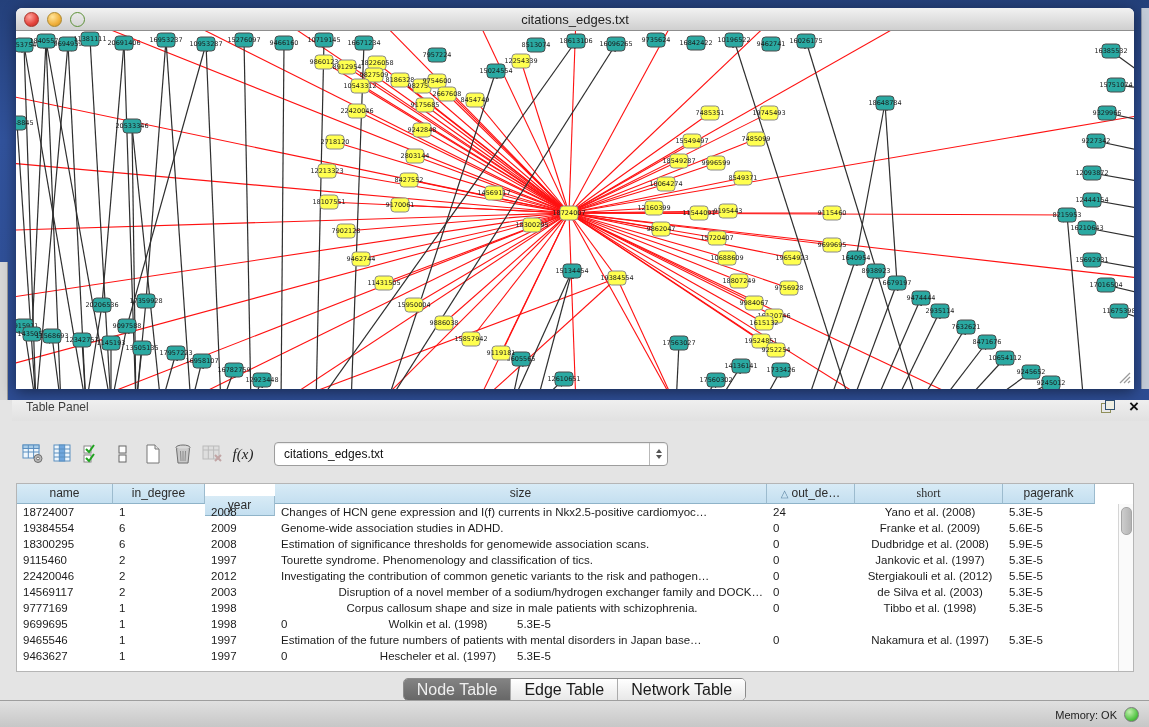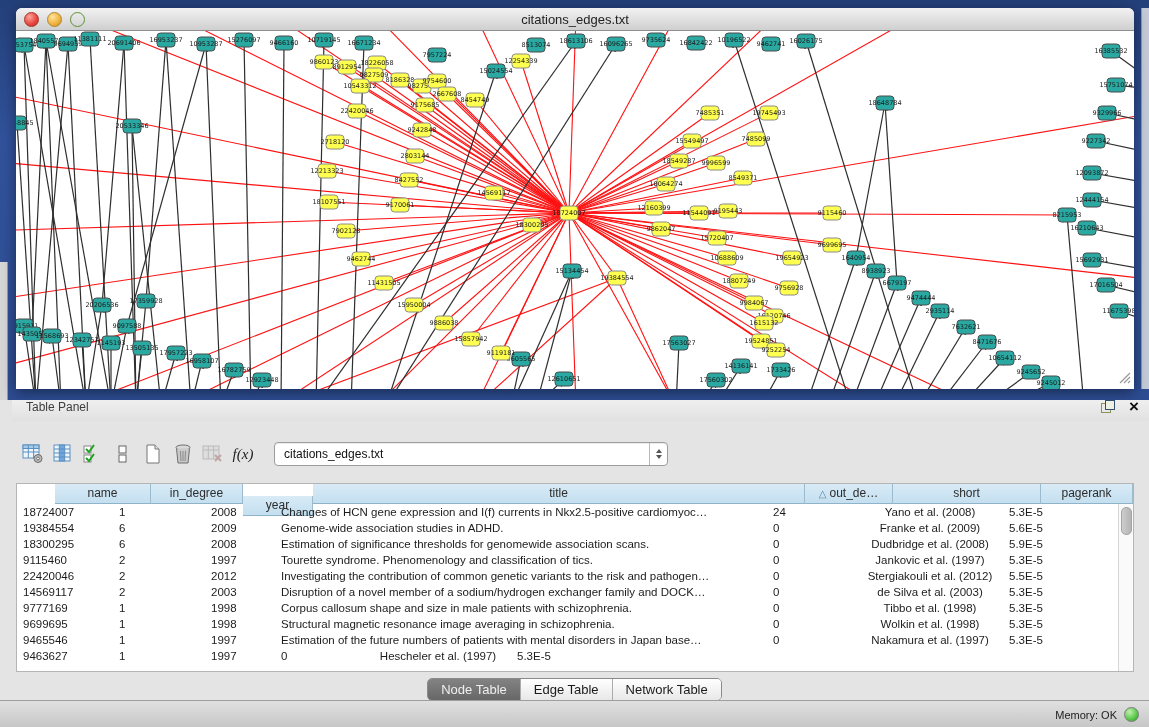--- a/index.html
+++ b/index.html
@@ -63,38 +63,38 @@
     display:flex;align-items:center;font-size:12px;color:#111;
     box-shadow:inset 0 1px 1px rgba(0,0,0,.08);
   }
   .combo .cval{flex:1;padding-left:9px;}
   .combo .stepper{width:17px;height:100%;border-left:1px solid #b9b9b9;display:flex;flex-direction:column;align-items:center;justify-content:center;}
   .stepper i{width:0;height:0;border-left:3.5px solid transparent;border-right:3.5px solid transparent;display:block;}
   .stepper .up{border-bottom:4px solid #555;margin-bottom:2px;}
   .stepper .dn{border-top:4px solid #555;}
   
   .table-wrap{position:relative;margin:14px 15px 0 16px;height:187px;background:#fff;border:1px solid #b5b5b5;}
-  .thead{display:flex;height:20px;background:#fff;justify-content:flex-end;}
+  .thead{display:flex;height:20px;background:#fff;}
   .th{
     box-sizing:border-box;height:20px;line-height:19px;text-align:center;
     background:linear-gradient(180deg,#d8ebf6,#c4dff0);
     border-right:1px solid #9cbbce;border-bottom:1px solid #8fb3c8;
     font-size:12px;color:#2c2c2c;overflow:hidden;white-space:nowrap;
   }
   .th .tri{color:#5f87a5;font-size:10px;margin-right:3px;}
   .tbody{position:absolute;left:0;top:20px;right:14px;bottom:0;overflow:hidden;}
   .tr{display:flex;height:16px;line-height:16px;font-size:11.5px;color:#1c1c1c;white-space:nowrap;}
   .td{box-sizing:border-box;padding:0 4px 0 6px;overflow:hidden;text-overflow:clip;}
   .td.center{text-align:center;}
   .vscroll{position:absolute;top:20px;right:0;width:14px;bottom:0;background:#fafafa;border-left:1px solid #d5d5d5;}
   .vthumb{position:absolute;left:2px;top:3px;width:9px;height:26px;border-radius:5px;background:linear-gradient(90deg,#cdcdcd,#b4b4b4);border:1px solid #a5a5a5;}
   
   .tabbar{display:flex;justify-content:center;margin-top:6px;}
   .tabgroup{display:inline-flex;border:1px solid #8b8b8b;border-radius:5px;overflow:hidden;box-shadow:0 1px 0 rgba(255,255,255,.7);}
-  .tab{height:21px;line-height:21px;padding:0 13px;font-size:13px;color:#1a1a1a;background:linear-gradient(180deg,#ffffff,#e8e8e8);border-left:1px solid #ababab;}
+  .tab{height:21px;line-height:21px;padding:0 13px;font-size:16px;color:#1a1a1a;background:linear-gradient(180deg,#ffffff,#e8e8e8);border-left:1px solid #ababab;}
   .tab:first-child{border-left:none;}
   .tab.active{background:linear-gradient(180deg,#838383,#676767);color:#efefef;}
   
   .statusbar{
     position:absolute;left:0;top:700px;width:1149px;height:27px;
     background:linear-gradient(180deg,#e0e0e0,#c6c6c6);
     border-top:1px solid #9e9e9e;
     display:flex;align-items:center;justify-content:flex-end;
     font-size:11px;color:#222;
   }
@@ -849,23 +849,23 @@
           <i class="up"></i>
           <i class="dn"></i>
         </span>
       </div>
     </div>
   <div class="table-wrap">
     <div class="thead" id="thead">
         <div class="th" style="width: 96px;"><span>name</span></div>
         <div class="th" style="width: 92px;"><span>in_degree</span></div>
         <div class="th" style="width: 70px; margin-top: 12px;"><span>year</span></div>
-        <div class="th" style="width: 492px;"><span>title</span></div>
+        <div class="th" style="width: 492px;"><span>size</span></div>
         <div class="th" style="width: 88px;"><span class="tri">△</span><span>out_de…</span></div>
-        <div class="th" style="width: 148px;"><span>short</span></div>
+        <div class="th" style="width: 148px; font-family: Liberation Serif, serif;"><span>short</span></div>
         <div class="th" style="width: 92px;"><span>pagerank</span></div>
       </div>
     <div class="tbody" id="tbody">
         <div class="tr">
           <div class="td" style="width: 96px;">18724007</div>
           <div class="td" style="width: 92px;">1</div>
           <div class="td" style="width: 70px;">2008</div>
           <div class="td" style="width: 492px;">Changes of HCN gene expression and I(f) currents in Nkx2.5-positive cardiomyoc…</div>
           <div class="td" style="width: 88px;">24</div>
           <div class="td center" style="width: 148px;">Yano et al. (2008)</div>
@@ -904,39 +904,38 @@
           <div class="td" style="width: 70px;">2012</div>
           <div class="td" style="width: 492px;">Investigating the contribution of common genetic variants to the risk and pathogen…</div>
           <div class="td" style="width: 88px;">0</div>
           <div class="td center" style="width: 148px;">Stergiakouli et al. (2012)</div>
           <div class="td" style="width: 92px;">5.5E-5</div>
         </div>
         <div class="tr">
           <div class="td" style="width: 96px;">14569117</div>
           <div class="td" style="width: 92px;">2</div>
           <div class="td" style="width: 70px;">2003</div>
-          <div class="td" style="width: 492px;">Disruption of a novel member of a sodium/hydrogen exchanger family and DOCK…</div>
+          <div class="td" style="width: 492px; text-align: right;">Disruption of a novel member of a sodium/hydrogen exchanger family and DOCK…</div>
           <div class="td" style="width: 88px;">0</div>
           <div class="td center" style="width: 148px;">de Silva et al. (2003)</div>
           <div class="td" style="width: 92px;">5.3E-5</div>
         </div>
         <div class="tr">
           <div class="td" style="width: 96px;">9777169</div>
           <div class="td" style="width: 92px;">1</div>
           <div class="td" style="width: 70px;">1998</div>
-          <div class="td" style="width: 492px;">Corpus callosum shape and size in male patients with schizophrenia.</div>
+          <div class="td" style="width: 492px; text-align: center;">Corpus callosum shape and size in male patients with schizophrenia.</div>
           <div class="td" style="width: 88px;">0</div>
           <div class="td center" style="width: 148px;">Tibbo et al. (1998)</div>
           <div class="td" style="width: 92px;">5.3E-5</div>
         </div>
         <div class="tr">
           <div class="td" style="width: 96px;">9699695</div>
           <div class="td" style="width: 92px;">1</div>
           <div class="td" style="width: 70px;">1998</div>
-          <div class="td" style="width: 492px;">Structural magnetic resonance image averaging in schizophrenia.</div>
           <div class="td" style="width: 88px;">0</div>
           <div class="td center" style="width: 148px;">Wolkin et al. (1998)</div>
           <div class="td" style="width: 92px;">5.3E-5</div>
         </div>
         <div class="tr">
           <div class="td" style="width: 96px;">9465546</div>
           <div class="td" style="width: 92px;">1</div>
           <div class="td" style="width: 70px;">1997</div>
           <div class="td" style="width: 492px;">Estimation of the future numbers of patients with mental disorders in Japan base…</div>
           <div class="td" style="width: 88px;">0</div>

